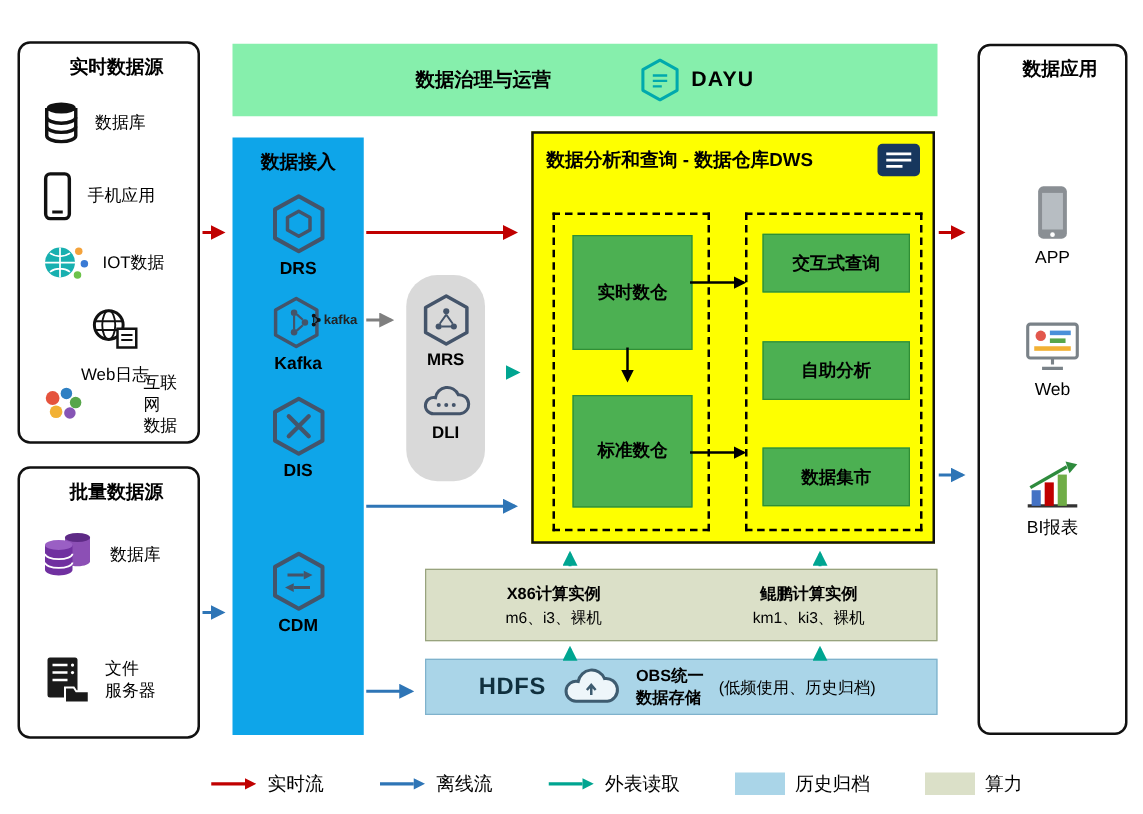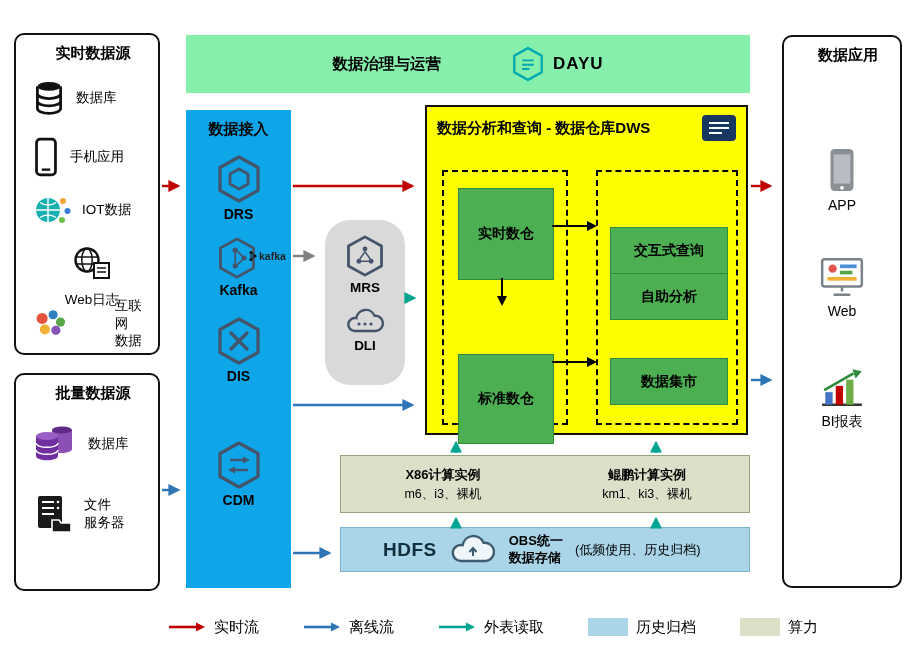--- a/index.html
+++ b/index.html
@@ -16,21 +16,21 @@
   .gov-brand{display:flex;align-items:center;gap:8px;}
   .gov-brand-text{font-weight:bold;font-size:17px;letter-spacing:1px;}
   
   .ing-col{position:absolute;left:186px;top:110px;width:105px;height:478px;background:#0ea5e9;}
   .col-title{font-weight:bold;font-size:15px;text-align:center;margin-top:10px;}
   .ing-item{position:absolute;left:0;right:0;text-align:center;}
   .ing-item svg{margin:0 auto;}
   .ing-label{font-weight:bold;font-size:14px;margin-top:2px;}
   .kafka-mark{position:absolute;left:62px;top:140px;display:flex;align-items:center;gap:2px;font-size:10.5px;font-weight:bold;color:#222;}
   
-  .mrs-box{position:absolute;left:325px;top:220px;width:80px;height:165px;background:#d9d9d9;border-radius:25px;}
+  .mrs-box{position:absolute;left:325px;top:220px;width:63px;height:165px;background:#d9d9d9;border-radius:25px;}
   .mid-item{position:absolute;left:0;right:0;text-align:center;}
   .mid-item svg{margin:0 auto;}
   .mid-label{font-weight:bold;font-size:13.5px;margin-top:2px;}
   
   .dws-box{position:absolute;left:425px;top:105px;width:323px;height:330px;background:#feff00;border:2px solid #111;box-sizing:border-box;}
   .dws-header{position:absolute;left:10px;top:6px;right:8px;display:flex;align-items:center;justify-content:space-between;}
   .dws-title{font-weight:bold;font-size:15px;}
   .dash{position:absolute;border:2px dashed #000;box-sizing:border-box;}
   .green-box{position:absolute;background:#4cb052;border:1px solid #2f8f35;display:flex;align-items:center;justify-content:center;font-weight:bold;font-size:14px;box-sizing:border-box;}
   
@@ -124,21 +124,21 @@
     <div class="src-item" style="top:48px;">
       <svg width="46" height="42" viewBox="0 0 46 40">
         <path d="M20 6v19c0 2.2 4.5 4 10 4s10-1.8 10-4V6" fill="#8c4fb5"></path>
         <ellipse cx="30" cy="6" rx="10" ry="3.6" fill="#5e2a86"></ellipse>
         <path d="M4 12v20c0 2.4 5 4.3 11 4.3s11-1.9 11-4.3V12" fill="#7030a0"></path>
         <ellipse cx="15" cy="12" rx="11" ry="4" fill="#9a5fc4"></ellipse>
         <path d="M4 19c0 2.4 5 4.3 11 4.3s11-1.9 11-4.3M4 26c0 2.4 5 4.3 11 4.3s11-1.9 11-4.3" stroke="#fff" stroke-width="1.4" fill="none"></path>
       </svg>
       <span class="src-label">数据库</span>
     </div>
-    <div class="src-item" style="top:118px;">
+    <div class="src-item" style="top:148px;">
       <svg width="42" height="42" viewBox="0 0 42 40">
         <rect x="6" y="2" width="24" height="32" rx="2" fill="#1a1a1a"></rect>
         <path d="M10 8h12M10 14h12M10 20h12" stroke="#fff" stroke-width="2"></path>
         <circle cx="26" cy="8" r="1.3" fill="#fff"></circle>
           <circle cx="26" cy="14" r="1.3" fill="#fff"></circle>
         <path d="M20 26h7l2 3h10v9H20z" fill="#1a1a1a" stroke="#fff" stroke-width="1.6"></path>
       </svg>
       <span class="src-label">文件
 服务器</span>
     </div>
@@ -218,26 +218,26 @@
       <span class="dws-title">数据分析和查询 - 数据仓库DWS</span>
       <svg width="38" height="30" viewBox="0 0 38 30">
         <rect x="2" y="2" width="34" height="26" rx="4" fill="#17375e"></rect>
         <path d="M9 10h20M9 15h20M9 20h13" stroke="#fff" stroke-width="2.2"></path>
       </svg>
     </div>
     <div class="dash" style="left:15px;top:63px;width:126px;height:255px;">
       <div class="green-box" style="left:14px;top:16px;width:96px;height:92px;">
         <span>实时数仓</span>
       </div>
-      <div class="green-box" style="left:14px;top:144px;width:96px;height:90px;margin-top:38px;">
+      <div class="green-box" style="left:14px;top:144px;width:96px;height:90px;">
         <span>标准数仓</span>
       </div>
     </div>
     <div class="dash" style="left:169px;top:63px;width:142px;height:255px;">
-      <div class="green-box" style="left:12px;top:15px;width:118px;height:47px;margin-top:40px;">
+      <div class="green-box" style="left:12px;top:15px;width:118px;height:47px;">
         <span>交互式查询</span>
       </div>
       <div class="green-box" style="left:12px;top:186px;width:118px;height:47px;">
         <span>数据集市</span>
       </div>
       <div class="green-box" style="left:12px;top:101px;width:118px;height:47px;">
         <span>自助分析</span>
       </div>
     </div>
   </div>

